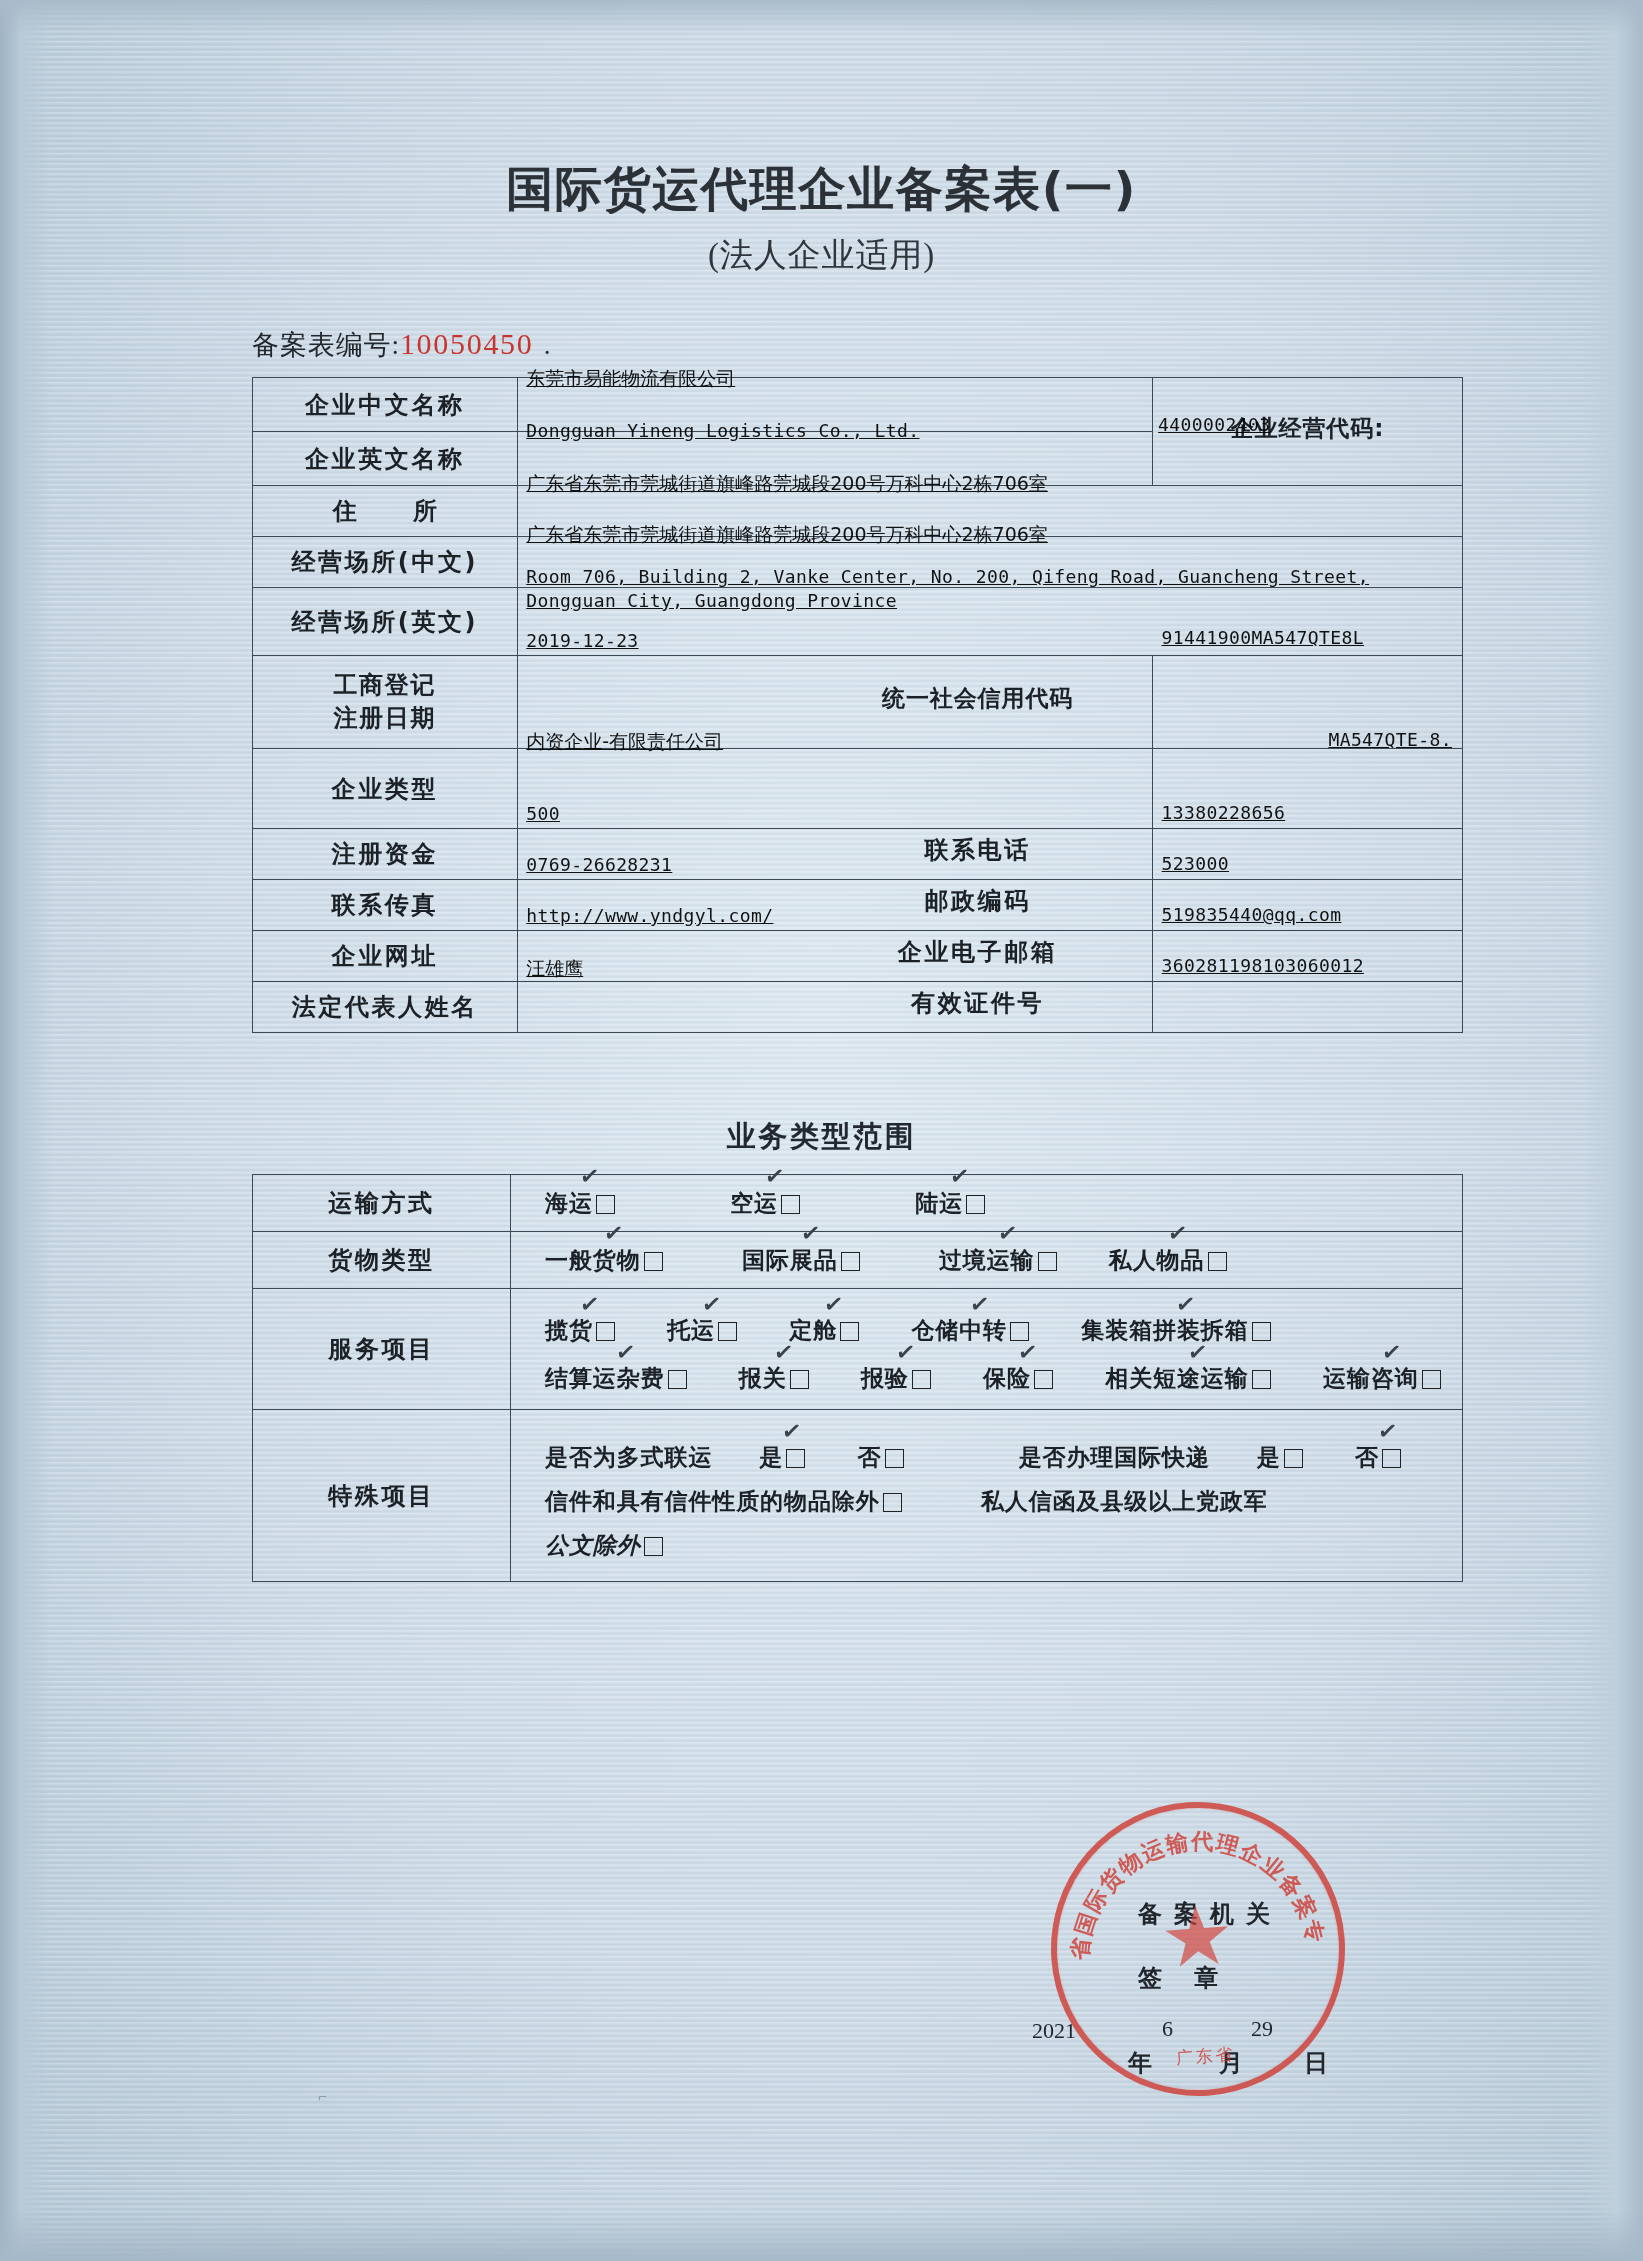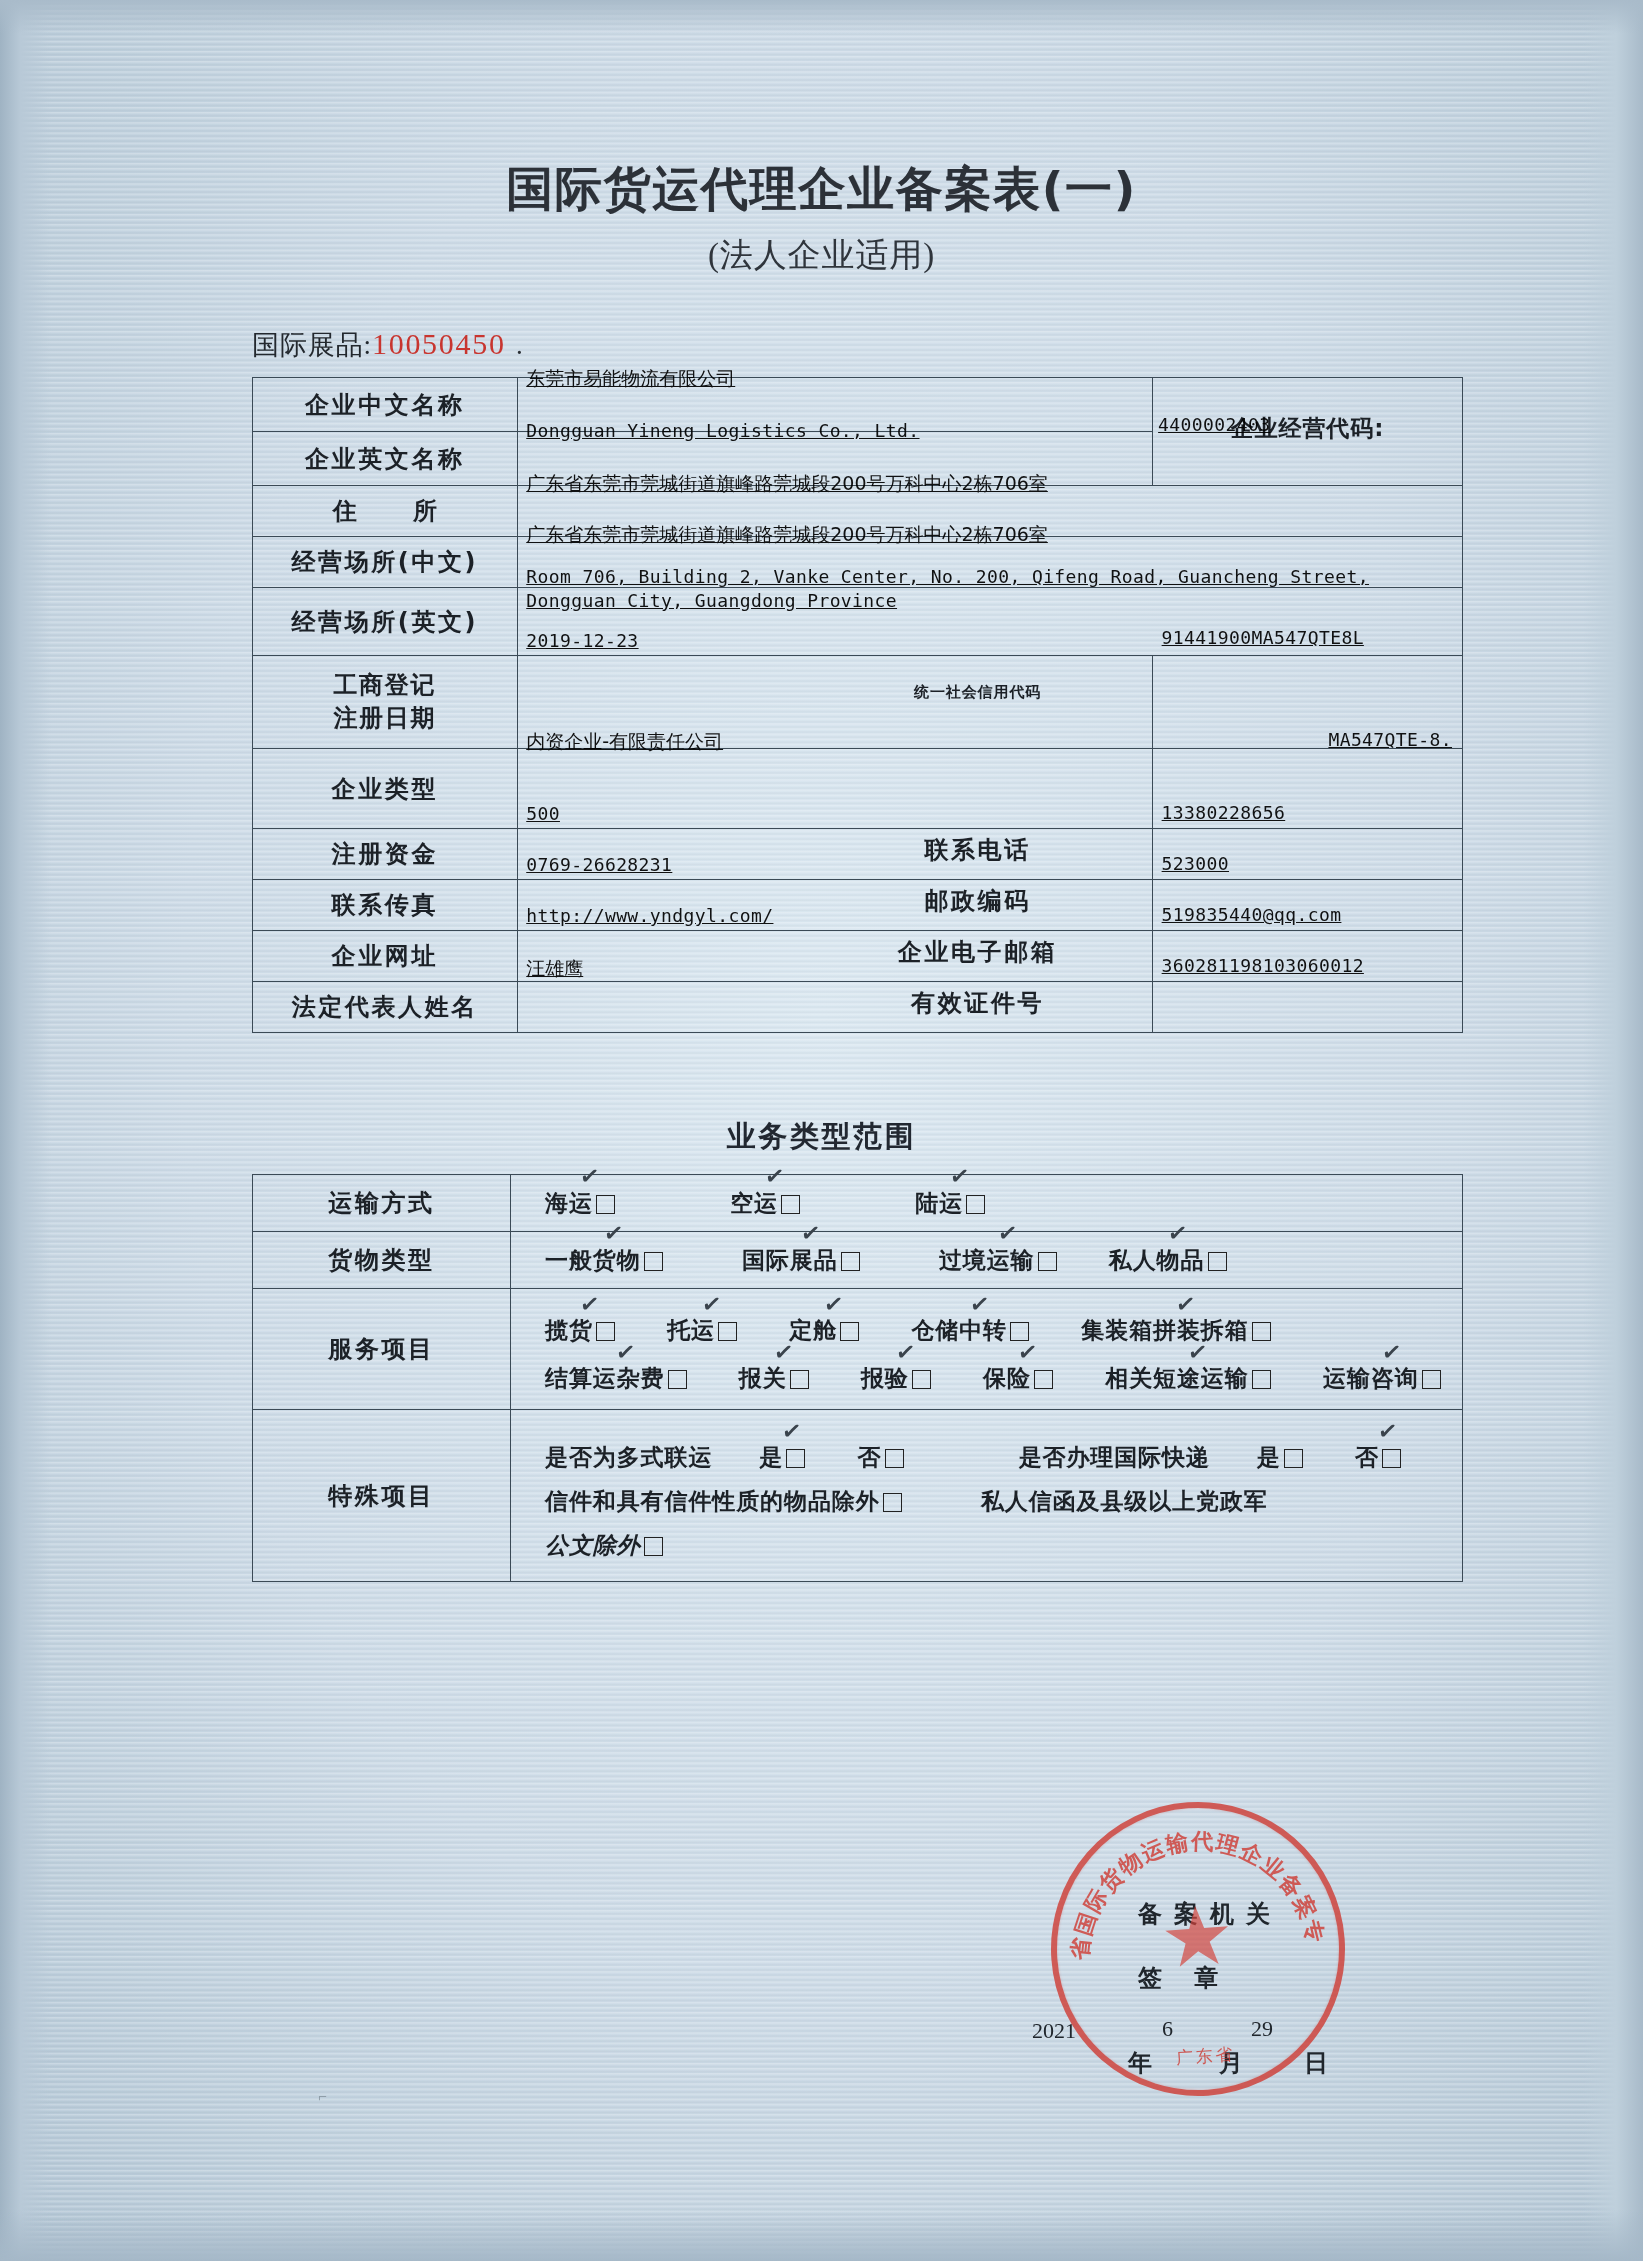--- a/index.html
+++ b/index.html
@@ -145,21 +145,21 @@
 <div class="edge-right"></div>
 <div class="edge-top"></div>
 <div class="edge-bottom"></div>
 
 <div class="content">
 
   <div class="doc-title">国际货运代理企业备案表(一)</div>
   <div class="doc-subtitle">(法人企业适用)</div>
 
   <div class="form-no">
-    <span>国际展品:</span><span class="num">10050450</span><span class="dot">.</span>
+    <span>备案表编号:</span><span class="num">10050450</span><span class="dot">.</span>
   </div>
 
   <table class="frm" style="left:252px;top:377px;width:1211px;">
 
     <tbody>
         <tr>
       <td class="lbl" style="width:256px;height:53px;">企业中文名称</td>
       <td style="width:616px;">
         <span class="val cn">东莞市易能物流有限公司</span>
       </td>
@@ -198,21 +198,21 @@
       </td>
     </tr>
 
     <tr>
       <td class="lbl" style="height:92px;line-height:33px;letter-spacing:1.7px;">
         <div>工商登记</div>
         <div>注册日期</div>
       </td>
       <td style="width:616px;">
         <span class="val" style="top:-26px;">2019-12-23</span>
-        <div class="lbl" style="position:absolute;right:-5.1px;top:27px;width:359px;font-size:15px;letter-spacing:0.9px;">统一社会信用代码</div>
+        <div class="lbl" style="position:absolute;right:-5.1px;top:27px;width:359px;font-size:23px;letter-spacing:0.9px;">统一社会信用代码</div>
       </td>
       <td>
         <span class="val" style="top:-29px;">91441900MA547QTE8L</span>
       </td>
     </tr>
 
     <tr>
       <td class="lbl" style="height:79px;">企业类型</td>
       <td>
         <span class="val cn" style="top:-20.5px;">内资企业-有限责任公司</span>

